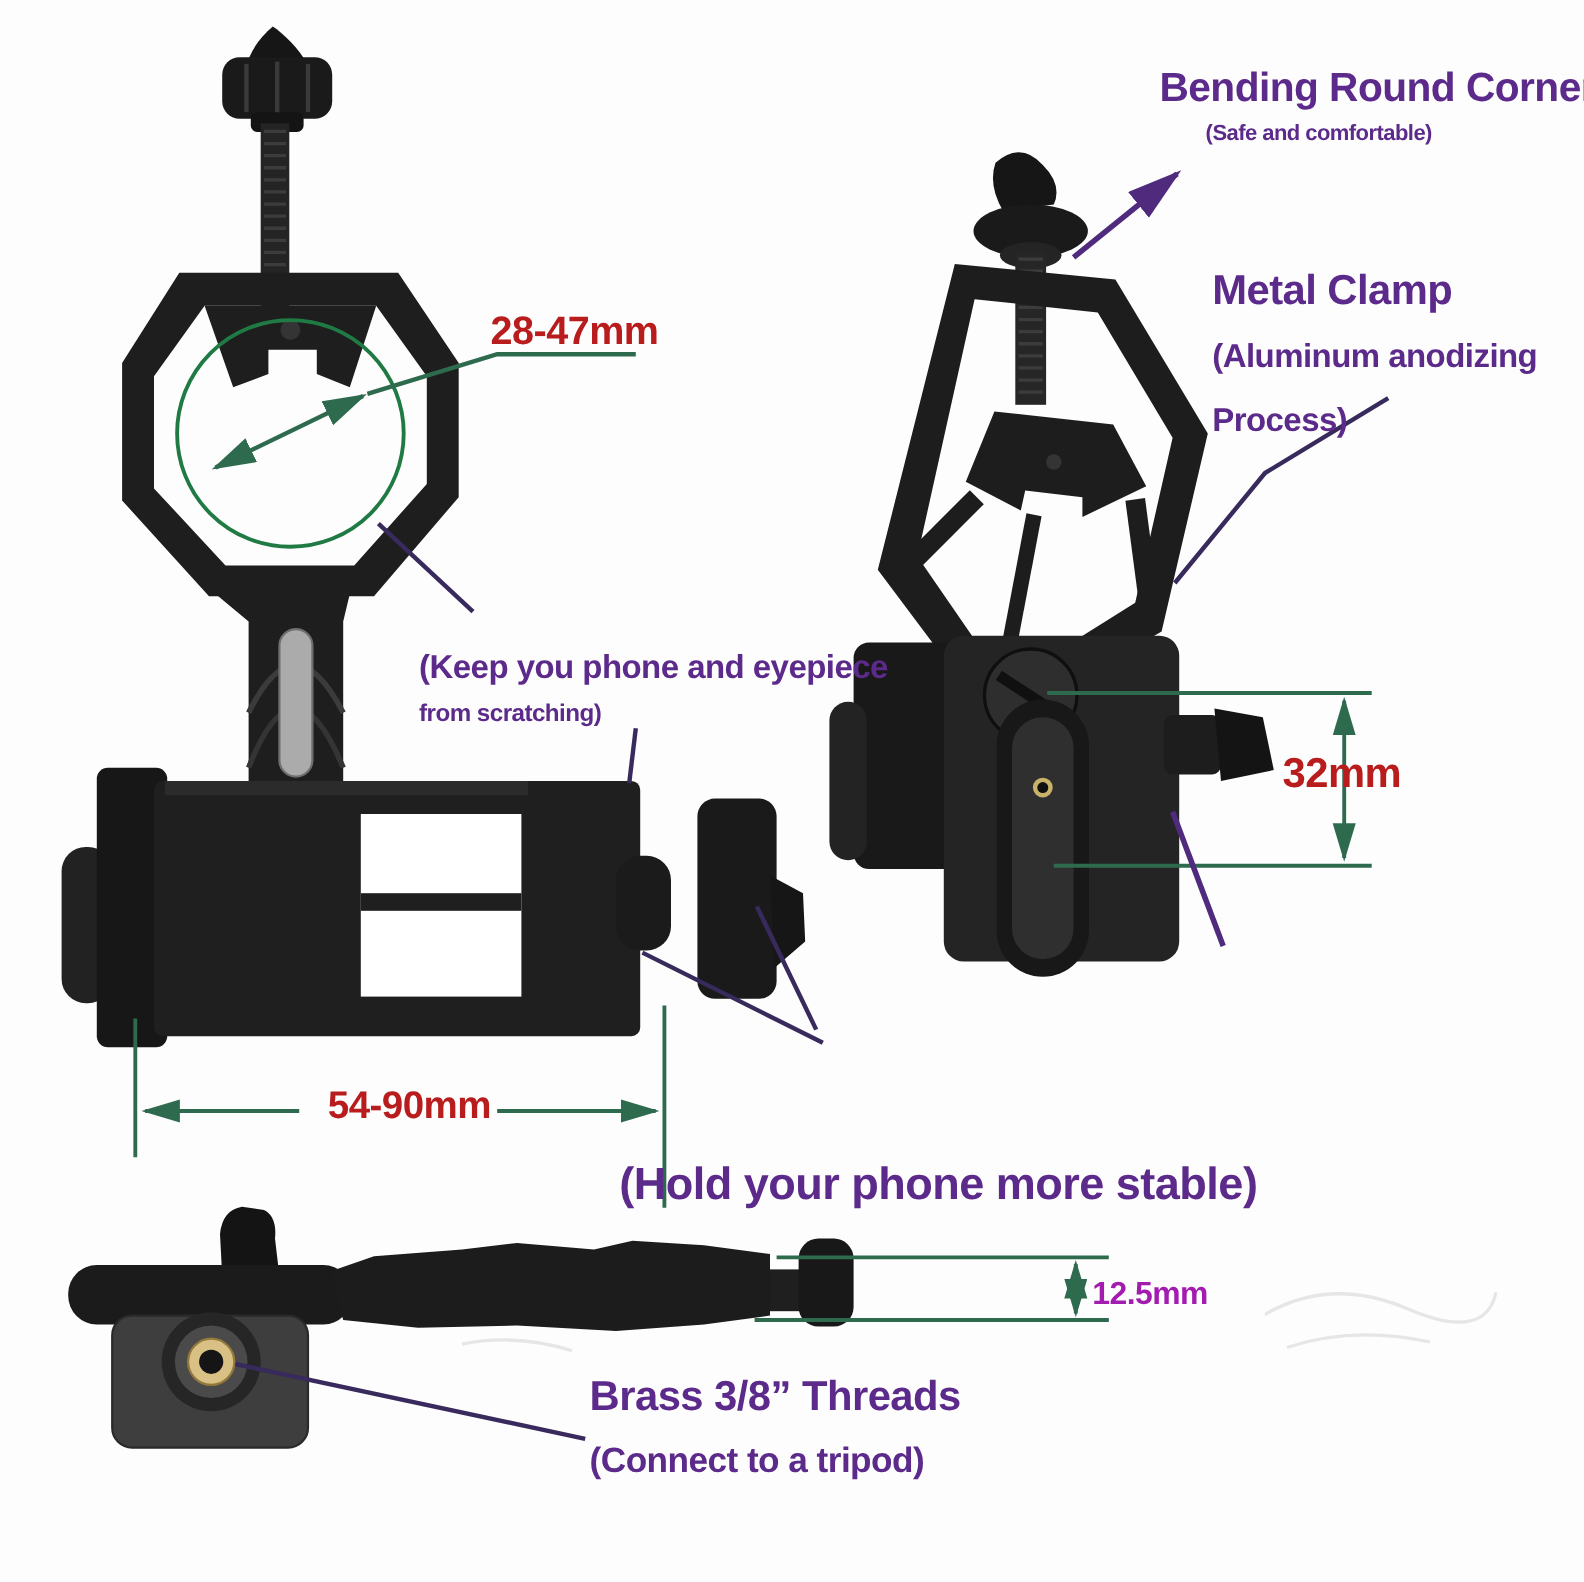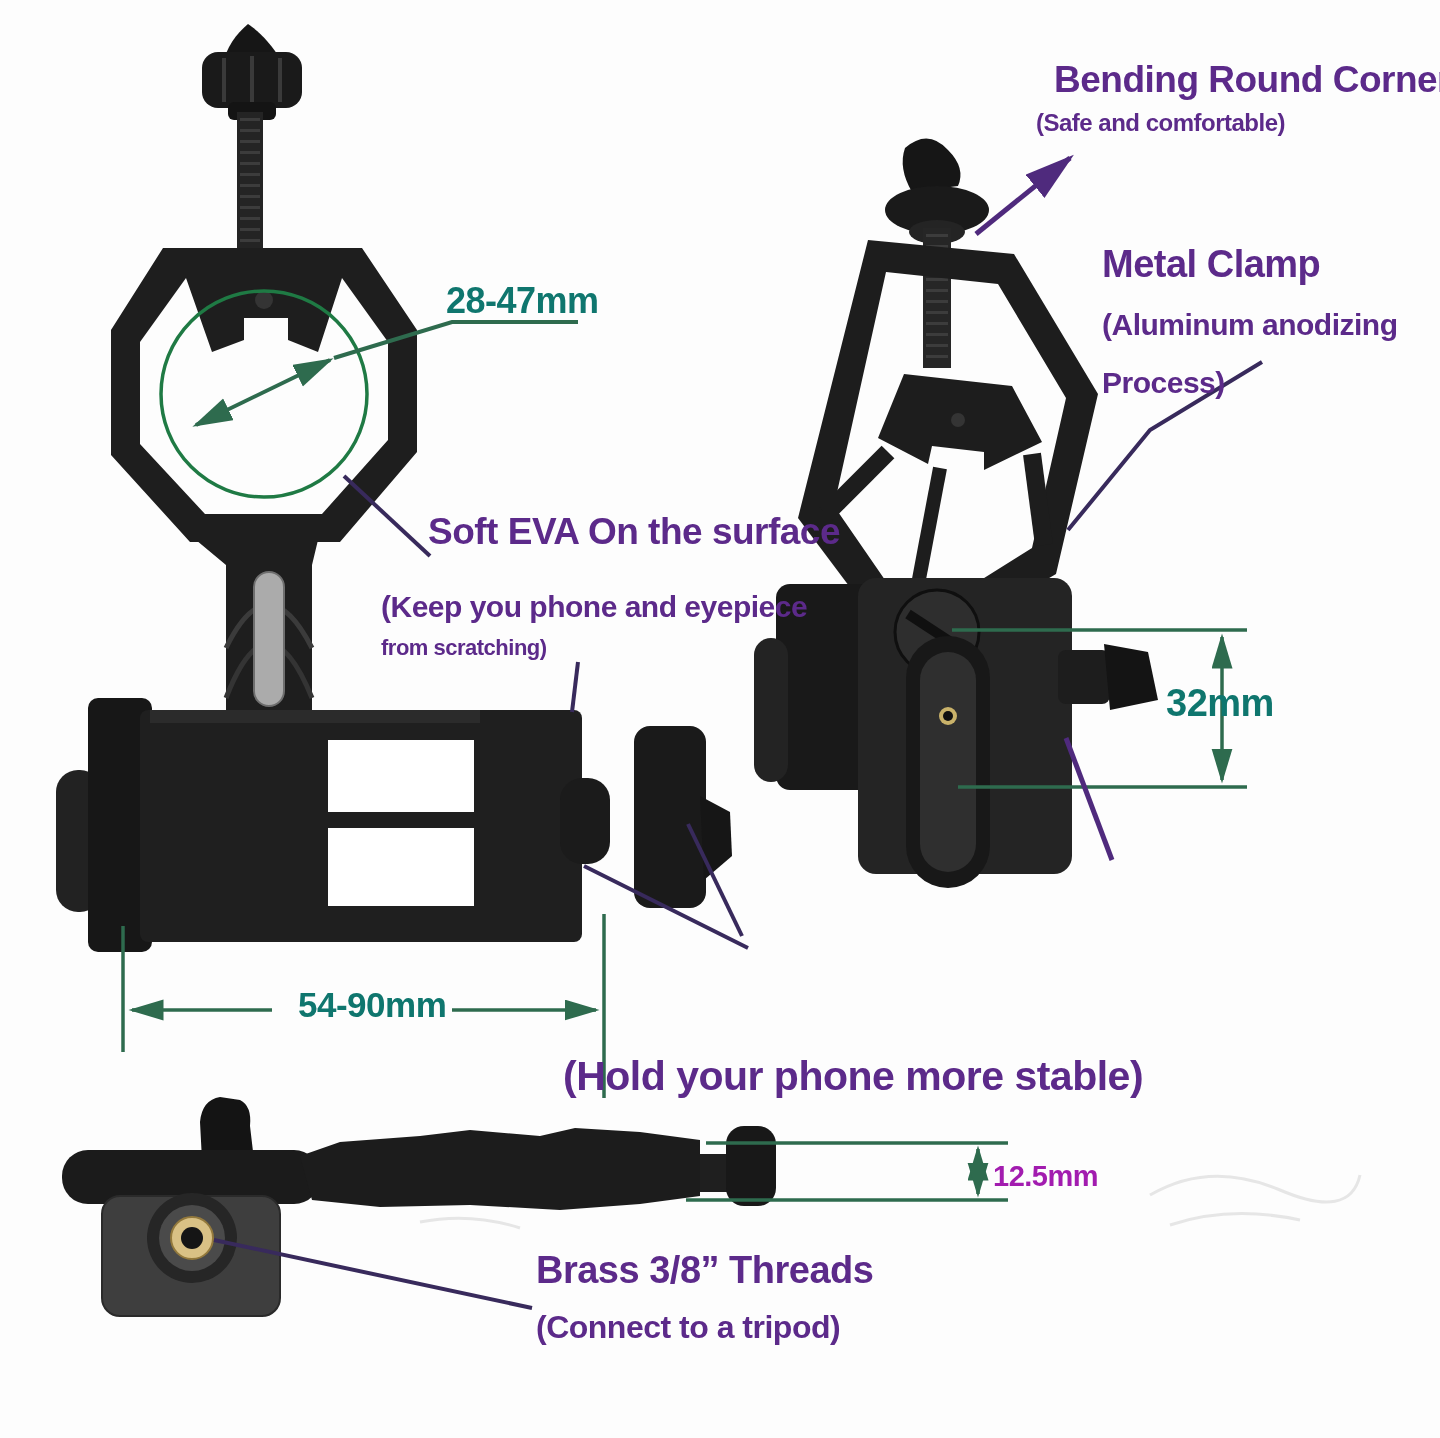--- a/index.html
+++ b/index.html
@@ -1,20 +1,20 @@
 <!DOCTYPE html>
 <html><head>
 <meta charset="utf-8">
 <style>
   html,body{margin:0;padding:0;background:#fdfdfd;}
   #canvas{position:relative;width:1440px;height:1438px;background:#fdfdfd;overflow:hidden;
           font-family:"Liberation Sans",sans-serif;}
   .label{position:absolute;font-weight:bold;white-space:nowrap;letter-spacing:-0.5px;line-height:1.1;}
   .head{color:#5c2a8a;}
-  .dim{color:#0f766e;}
+  .dim{color:#b91c1c;}
   .dim-bright{color:#a21caf;}
   svg{position:absolute;left:0;top:0;}
 </style>
 </head>
 <body>
 
 <div id="canvas">
 
   <svg width="1440" height="1438" viewBox="0 0 1440 1438">
     <defs>
@@ -139,29 +139,28 @@
     <g stroke="#2e6b4e" stroke-width="3.5">
       <line x1="706" y1="1143" x2="1008" y2="1143"></line>
       <line x1="686" y1="1200" x2="1008" y2="1200"></line>
       <line x1="978" y1="1149" x2="978" y2="1194" marker-start="url(#ag)" marker-end="url(#ag)"></line>
     </g>
 
     <line x1="214" y1="1240" x2="532" y2="1308" stroke="#382a5c" stroke-width="4"></line>
   </svg>
 
   <div class="label head" style="left:1054px;top:60px;font-size:37px;">Bending Round Corners</div>
-  <div class="label head" style="left:1036px;top:110px;font-size:24px;">(Safe and comfortable)</div>
+  <div class="label head" style="left:1096px;top:110px;font-size:20px;">(Safe and comfortable)</div>
 
   <div class="label head" style="left:1102px;top:244px;font-size:38px;">Metal Clamp</div>
   <div class="label head" style="left:1102px;top:308px;font-size:30px;">(Aluminum anodizing</div>
   <div class="label head" style="left:1102px;top:366px;font-size:30px;text-align:center;">Process)</div>
 
   <div class="label dim" style="left:446px;top:281px;font-size:36px;">28-47mm</div>
 
-  <div class="label head" style="left:428px;top:512px;font-size:37px;">Soft EVA On the surface</div>
   <div class="label head" style="left:381px;top:590px;font-size:30px;">(Keep you phone and eyepiece</div>
   <div class="label head" style="left:381px;top:636px;font-size:22px;">from scratching)</div>
 
   <div class="label dim" style="left:1166px;top:683px;font-size:38px;">32mm</div>
 
 
   <div class="label head" style="left:563px;top:1026px;font-size:41px;margin-top:28px;">(Hold your phone more stable)</div>
 
   <div class="label dim" style="left:298px;top:986px;font-size:35px;">54-90mm</div>
 

